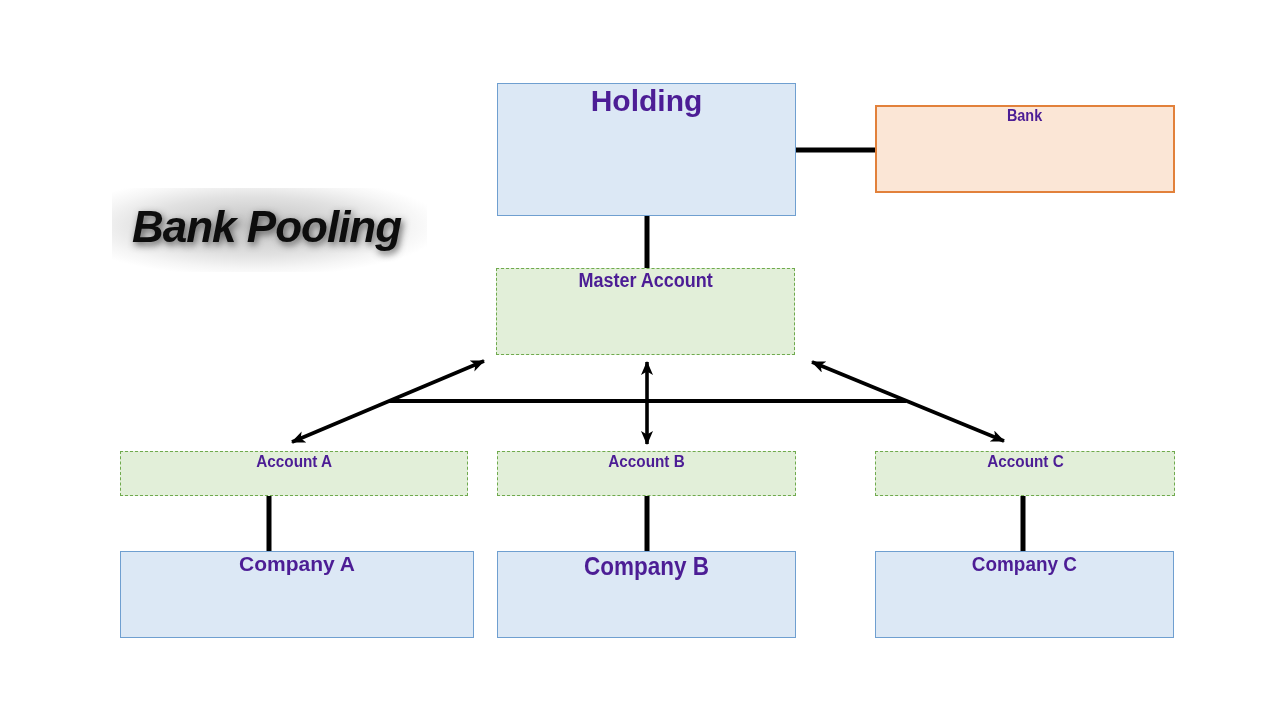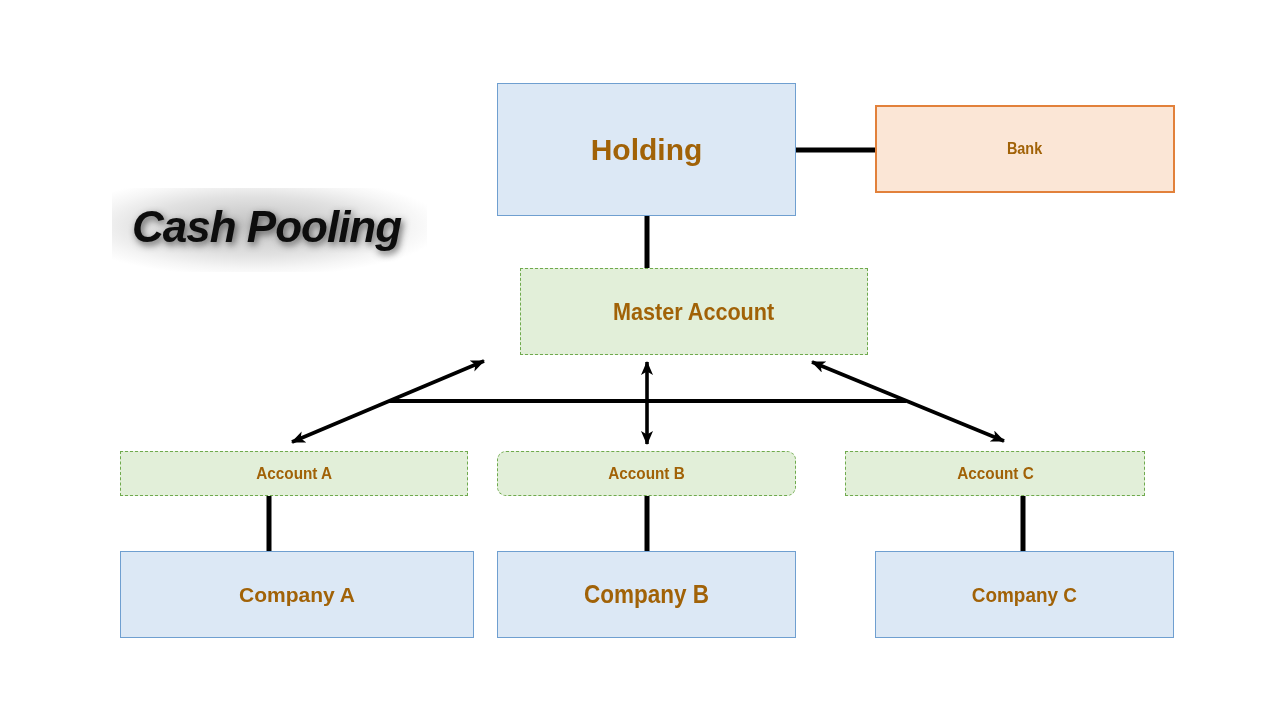--- a/index.html
+++ b/index.html
@@ -7,44 +7,44 @@
     position:relative;
     width:1280px;height:720px;
     background:#ffffff;
     overflow:hidden;
     font-family:"Liberation Sans","DejaVu Sans",sans-serif;
   }
   #edges{position:absolute;left:0;top:0;width:1280px;height:720px;}
   .box{
     position:absolute;
     box-sizing:border-box;
-    display:flex;align-items:center;justify-content:center;
-    font-weight:bold;color:#a16207;
+    display:flex;justify-content:center;
+    font-weight:bold;color:#4c1d95;
     text-align:center;
   }
   .box.blue{
     background:var(--blue_fill);
     border:1.6px solid var(--blue_border);
   }
   .box.green{
     background:var(--green_fill);
     border:1.4px dashed var(--green_border);
   }
   .box.orange{
     background:var(--orange_fill);
     border:2px solid var(--orange_border);
   }
   .narrow{display:inline-block;transform:scaleX(0.9);}
   
   #node-holding   {left:497px;top:83px;width:299px;height:133px;font-size:30px;}
   #node-bank      {left:875px;top:105px;width:300px;height:88px;font-size:16px;}
-  #node-master    {left:520px;top:268px;width:348px;height:87px;font-size:24px;}
+  #node-master    {left:496px;top:268px;width:299px;height:87px;font-size:20px;}
   #node-account-a {left:120px;top:451px;width:348px;height:45px;font-size:17px;}
-  #node-account-b {left:497px;top:451px;width:299px;height:45px;font-size:17px;border-radius:9px;}
-  #node-account-c {left:845px;top:451px;width:300px;height:45px;font-size:17px;}
+  #node-account-b {left:497px;top:451px;width:299px;height:45px;font-size:17px;}
+  #node-account-c {left:875px;top:451px;width:300px;height:45px;font-size:17px;}
   #node-company-a {left:120px;top:551px;width:354px;height:87px;font-size:21px;}
   #node-company-b {left:497px;top:551px;width:299px;height:87px;font-size:25px;}
   #node-company-c {left:875px;top:551px;width:299px;height:87px;font-size:21px;}
   #title{
     position:absolute;left:112px;top:188px;
     padding:14px 26px 20px 20px;
     font-size:44px;font-weight:bold;font-style:italic;color:#0d0d0d;
     letter-spacing:-1px;
     background:radial-gradient(ellipse at 45% 45%, rgba(90,90,90,0.38) 0%, rgba(120,120,120,0.22) 45%, rgba(160,160,160,0.10) 65%, rgba(255,255,255,0) 78%);
     text-shadow:2px 3px 7px rgba(70,70,70,0.85);
@@ -73,21 +73,21 @@
 
     <line x1="812" y1="362" x2="1004" y2="441" stroke="#000" stroke-width="3.6" marker-start="url(#arrow)" marker-end="url(#arrow)"></line>
 
     <line x1="389" y1="401" x2="906" y2="401" stroke="#000" stroke-width="4"></line>
 
     <line x1="269" y1="496" x2="269" y2="552" stroke="#000" stroke-width="5"></line>
     <line x1="647" y1="496" x2="647" y2="552" stroke="#000" stroke-width="5"></line>
     <line x1="1023" y1="496" x2="1023" y2="552" stroke="#000" stroke-width="5"></line>
   </svg>
 
-  <div id="title">Cash Pooling</div>
+  <div id="title">Bank Pooling</div>
 
   <div class="box blue" id="node-holding">
     <span>Holding</span>
   </div>
 
   <div class="box orange" id="node-bank">
     <span class="narrow">Bank</span>
   </div>
 
   <div class="box green" id="node-master">

